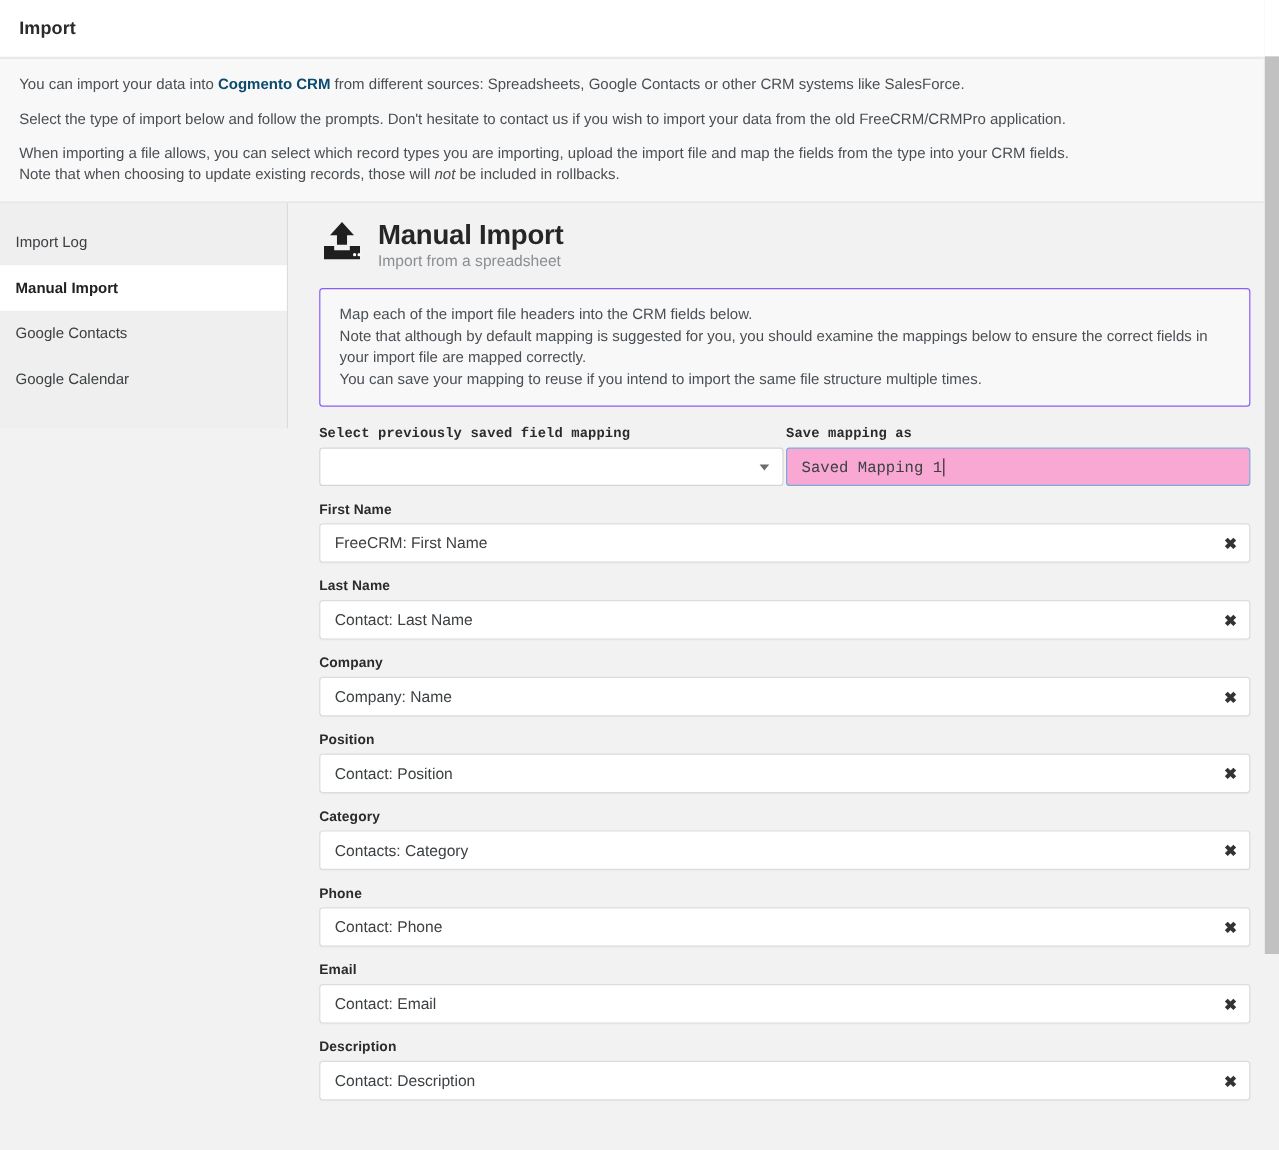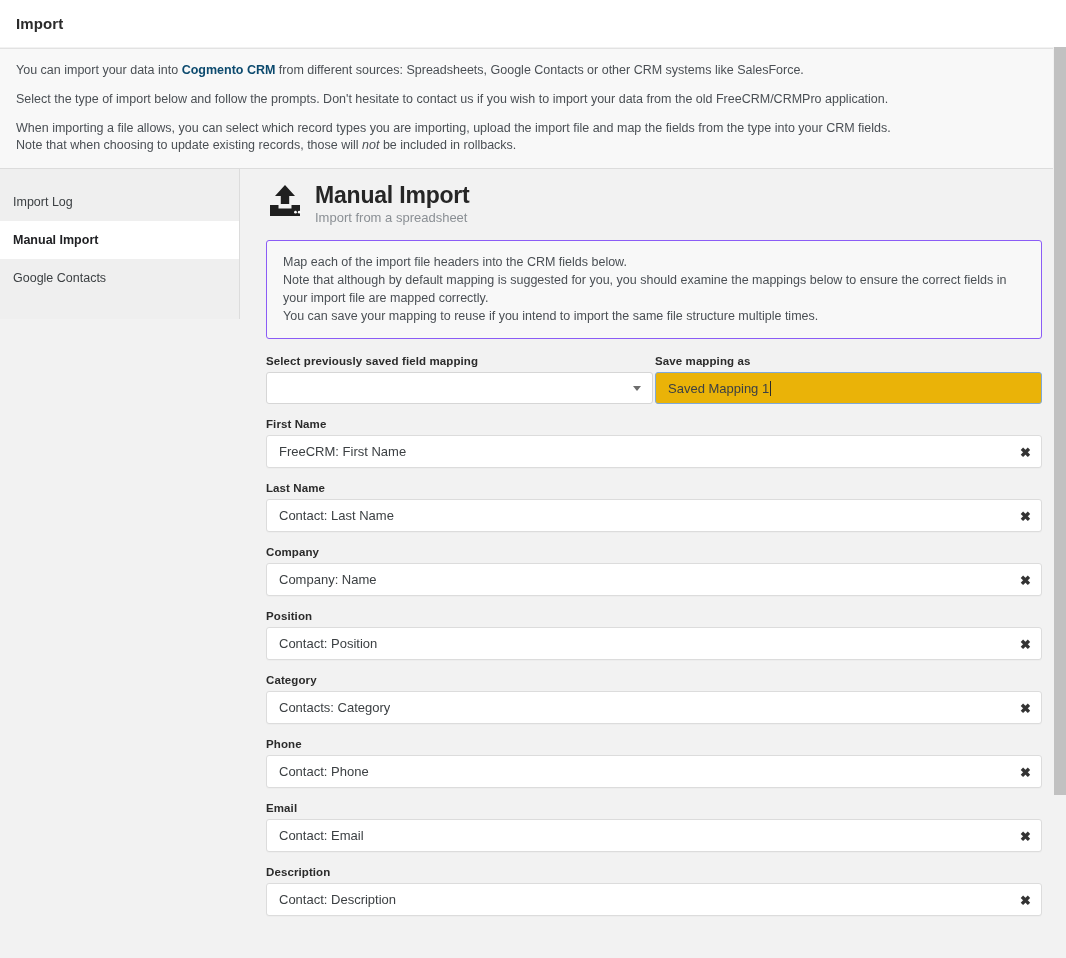--- a/index.html
+++ b/index.html
@@ -150,20 +150,21 @@
     font-size: 12.5px;
     line-height: 18px;
     color: #4a4f54;
   }
 
   
   .map-row {
     display: flex;
     gap: 2px;
     margin: 16px 12px 0 2px;
+    font-family: Liberation Mono, monospace;
   }
   .map-col { flex: 1 1 0; min-width: 0; }
 
   .field-label {
     font-size: 11.5px;
     font-weight: bold;
     color: #2b2b2b;
     margin-bottom: 5px;
     letter-spacing: .1px;
   }
@@ -191,21 +192,21 @@
     top: 13px;
     width: 0; height: 0;
     border-left: 4.5px solid transparent;
     border-right: 4.5px solid transparent;
     border-top: 5.5px solid #6d6d6d;
   }
 
   .text-box {
     position: relative;
     height: 32px;
-    background: #eab308;
+    background: #f9a8d4;
     border: 1px solid #7fa9d9;
     border-radius: 3px;
     box-sizing: border-box;
     display: flex;
     align-items: center;
     padding-left: 12px;
   }
   .text-value {
     font-size: 13px;
     color: #3c4043;
@@ -302,20 +303,23 @@
 
       <div class="sidebar">
         <div class="nav-item">
           <span>Import Log</span>
         </div>
         <div class="nav-item active">
           <span>Manual Import</span>
         </div>
         <div class="nav-item">
           <span>Google Contacts</span>
+        </div>
+        <div class="nav-item">
+          <span>Google Calendar</span>
         </div>
       </div>
 
       <div class="content">
 
         <div class="section-head">
           <span class="upload-icon">
             <svg viewBox="0 0 38 36" width="38" height="36" aria-hidden="true">
               <path d="M19 2 L29 13 H23.2 V21 H14.8 V13 H9 Z" fill="#1f1f1f"></path>
               <path d="M4 22 H12.5 V25.6 H25.5 V22 H34 V33 H4 Z" fill="#1f1f1f"></path>

